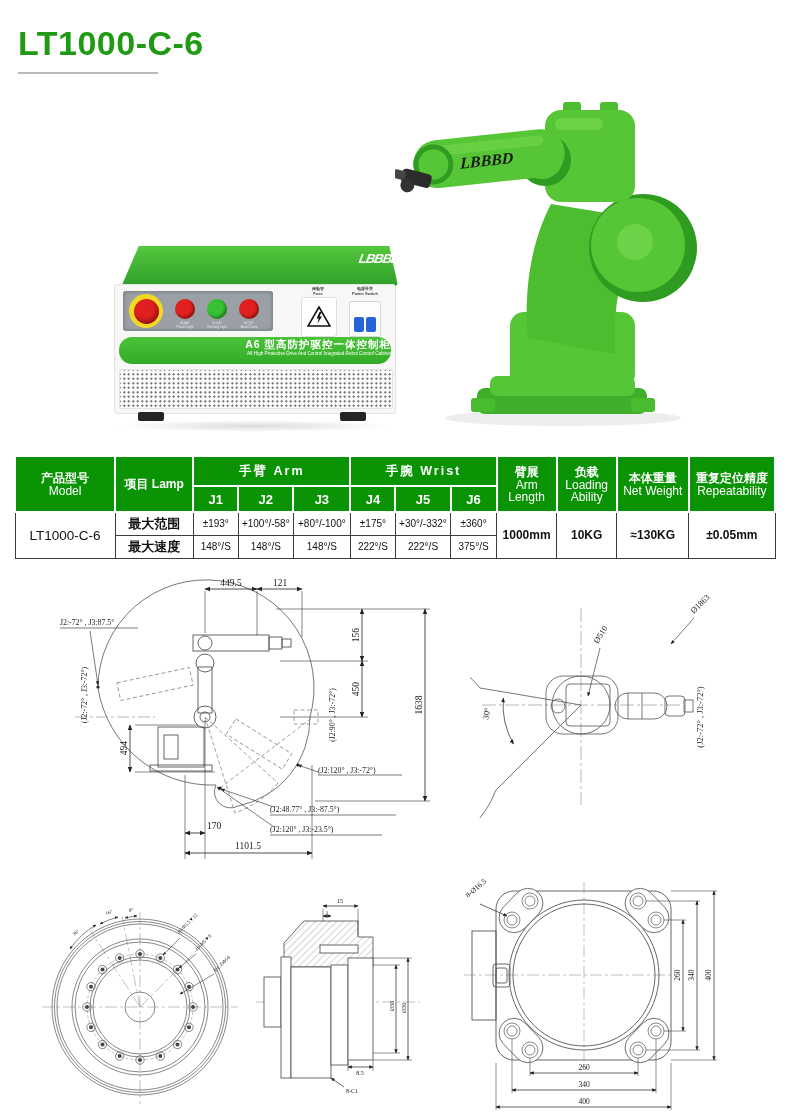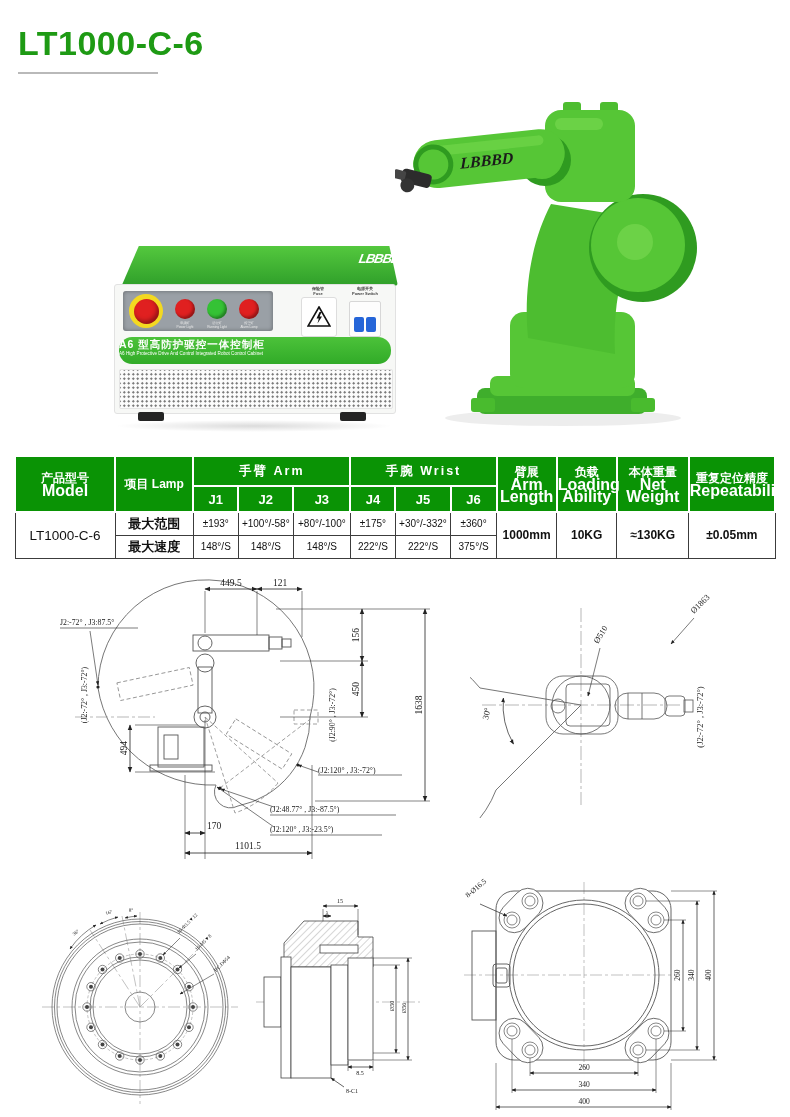--- a/index.html
+++ b/index.html
@@ -28,37 +28,37 @@
   .btn-lbl{position:absolute;top:30px;width:32px;font-size:3.2px;line-height:4px;color:#e8e8e8;text-align:center;}
   .mini-lbl{position:absolute;font-size:4px;line-height:5px;color:#444;text-align:center;font-weight:bold;}
   .warn-plate{position:absolute;left:186px;top:12px;width:34px;height:38px;background:#fff;
               border:1px solid #ddd;border-radius:3px;display:flex;align-items:center;justify-content:center;}
   .breaker{position:absolute;left:234px;top:16px;width:30px;height:34px;background:#fdfdfd;
            border:1px solid #d7d7d7;border-radius:2px;}
   .breaker .tog{position:absolute;bottom:4px;width:10px;height:15px;background:#2565d8;border-radius:2px;}
   .cab-logo{position:absolute;left:244px;top:-34px;color:#fff;font-size:13px;font-style:italic;
             font-weight:bold;letter-spacing:-1px;transform:skewX(-10deg);}
   .cab-banner{position:absolute;left:4px;top:52px;width:272px;height:27px;border-radius:13px;
-              background:linear-gradient(180deg,#4cc23a,#31ab28);text-align:left;color:#fff;}
+              background:linear-gradient(180deg,#4cc23a,#31ab28);text-align:right;color:#fff;}
   .cab-banner .cn{font-size:10.5px;font-weight:bold;line-height:14px;letter-spacing:1px;}
   .cab-banner .en{font-size:4.6px;line-height:6px;}
   .cab-grille{position:absolute;left:4px;top:84px;width:272px;height:38px;background:#fcfcfc;
               border:1px solid #e4e4e4;border-radius:2px;
               background-image:radial-gradient(circle,#6f6f6f .9px,transparent 1.05px);
               background-size:4.5px 4.5px;background-position:2px 2px;}
   .cab-foot{position:absolute;top:174px;width:26px;height:9px;background:#242424;border-radius:2px;}
   .cab-shadow{position:absolute;left:6px;top:182px;width:280px;height:12px;border-radius:50%;
               background:radial-gradient(ellipse,rgba(0,0,0,.14),transparent 70%);}
   .robot{position:absolute;left:395px;top:0px;width:315px;height:348px;}
   
   .spec{position:absolute;left:14px;top:455px;width:762px;border-collapse:collapse;table-layout:fixed;}
   .spec th{background:#0a9305;color:#fff;border:2px solid #fff;padding:0;vertical-align:middle;text-align:center;}
   .spec td{background:#fff;color:#111;border:1px solid #3c3c3c;padding:0;text-align:center;vertical-align:middle;}
   .th-cn{font-size:12px;font-weight:bold;line-height:14px;}
-  .th-en{font-size:16px;font-weight:bold;line-height:12px;}
+  .th-en{font-size:12px;font-weight:normal;line-height:12px;}
   .th-j{font-size:13px;font-weight:bold;}
   .grp{font-size:12.5px;font-weight:bold;letter-spacing:2px;}
   .row-h1{height:30px;} .row-h2{height:26px;} .row-d{height:23px;}
   .td-model{font-size:13.5px;} .td-cjk{font-size:13px;font-weight:bold;}
   .td-val{font-size:10px;} .td-big{font-size:12px;font-weight:bold;}
   
   .drawing{position:absolute;}
   svg text{font-family:"Liberation Serif",serif;fill:#1a1a1a;}
 </style>
 </head>

